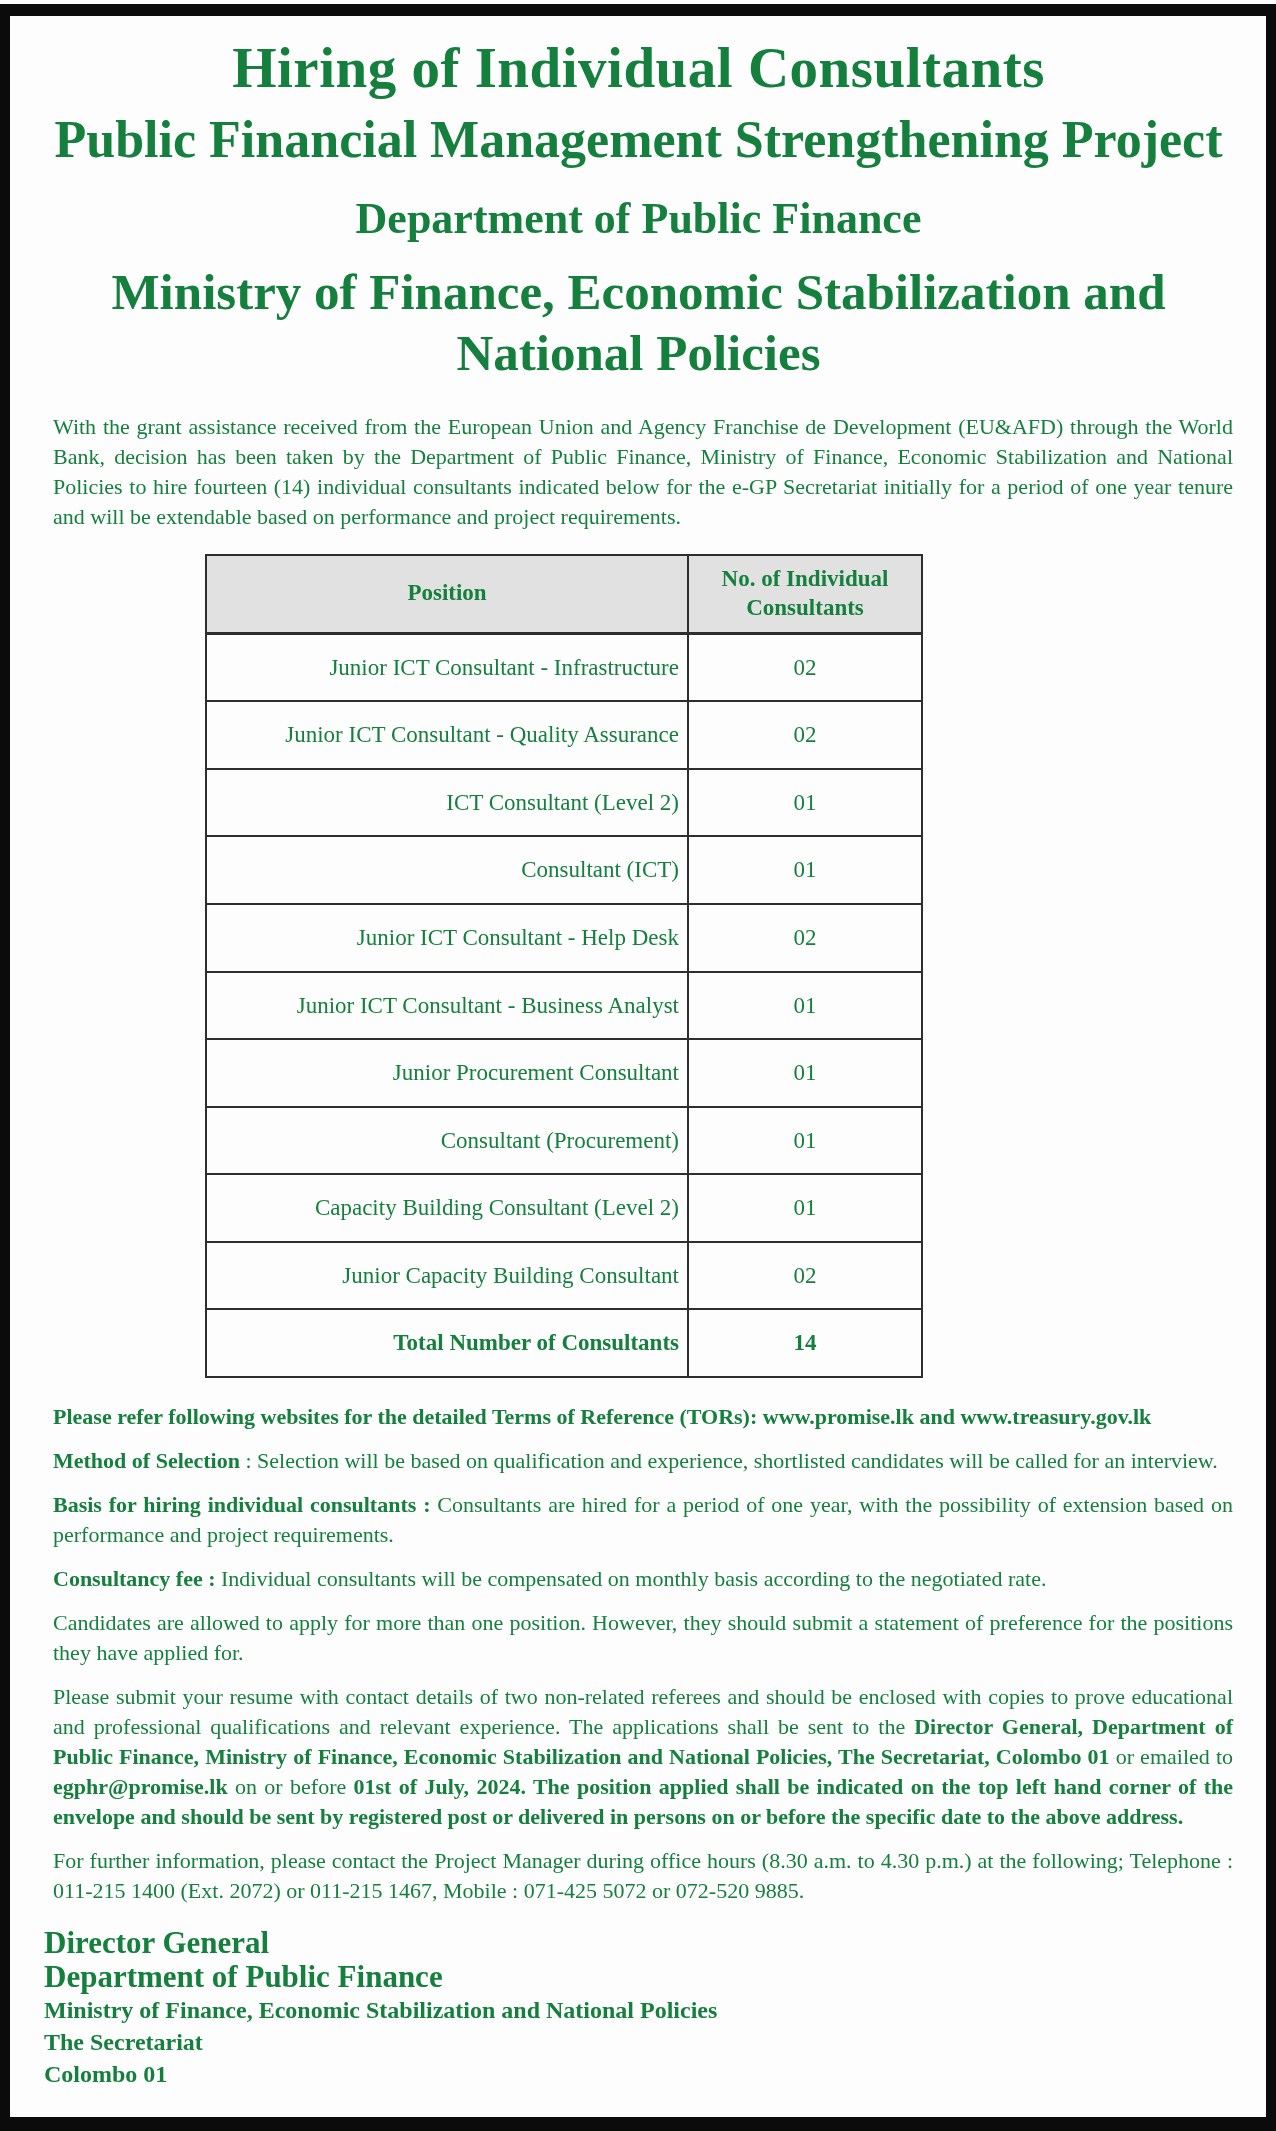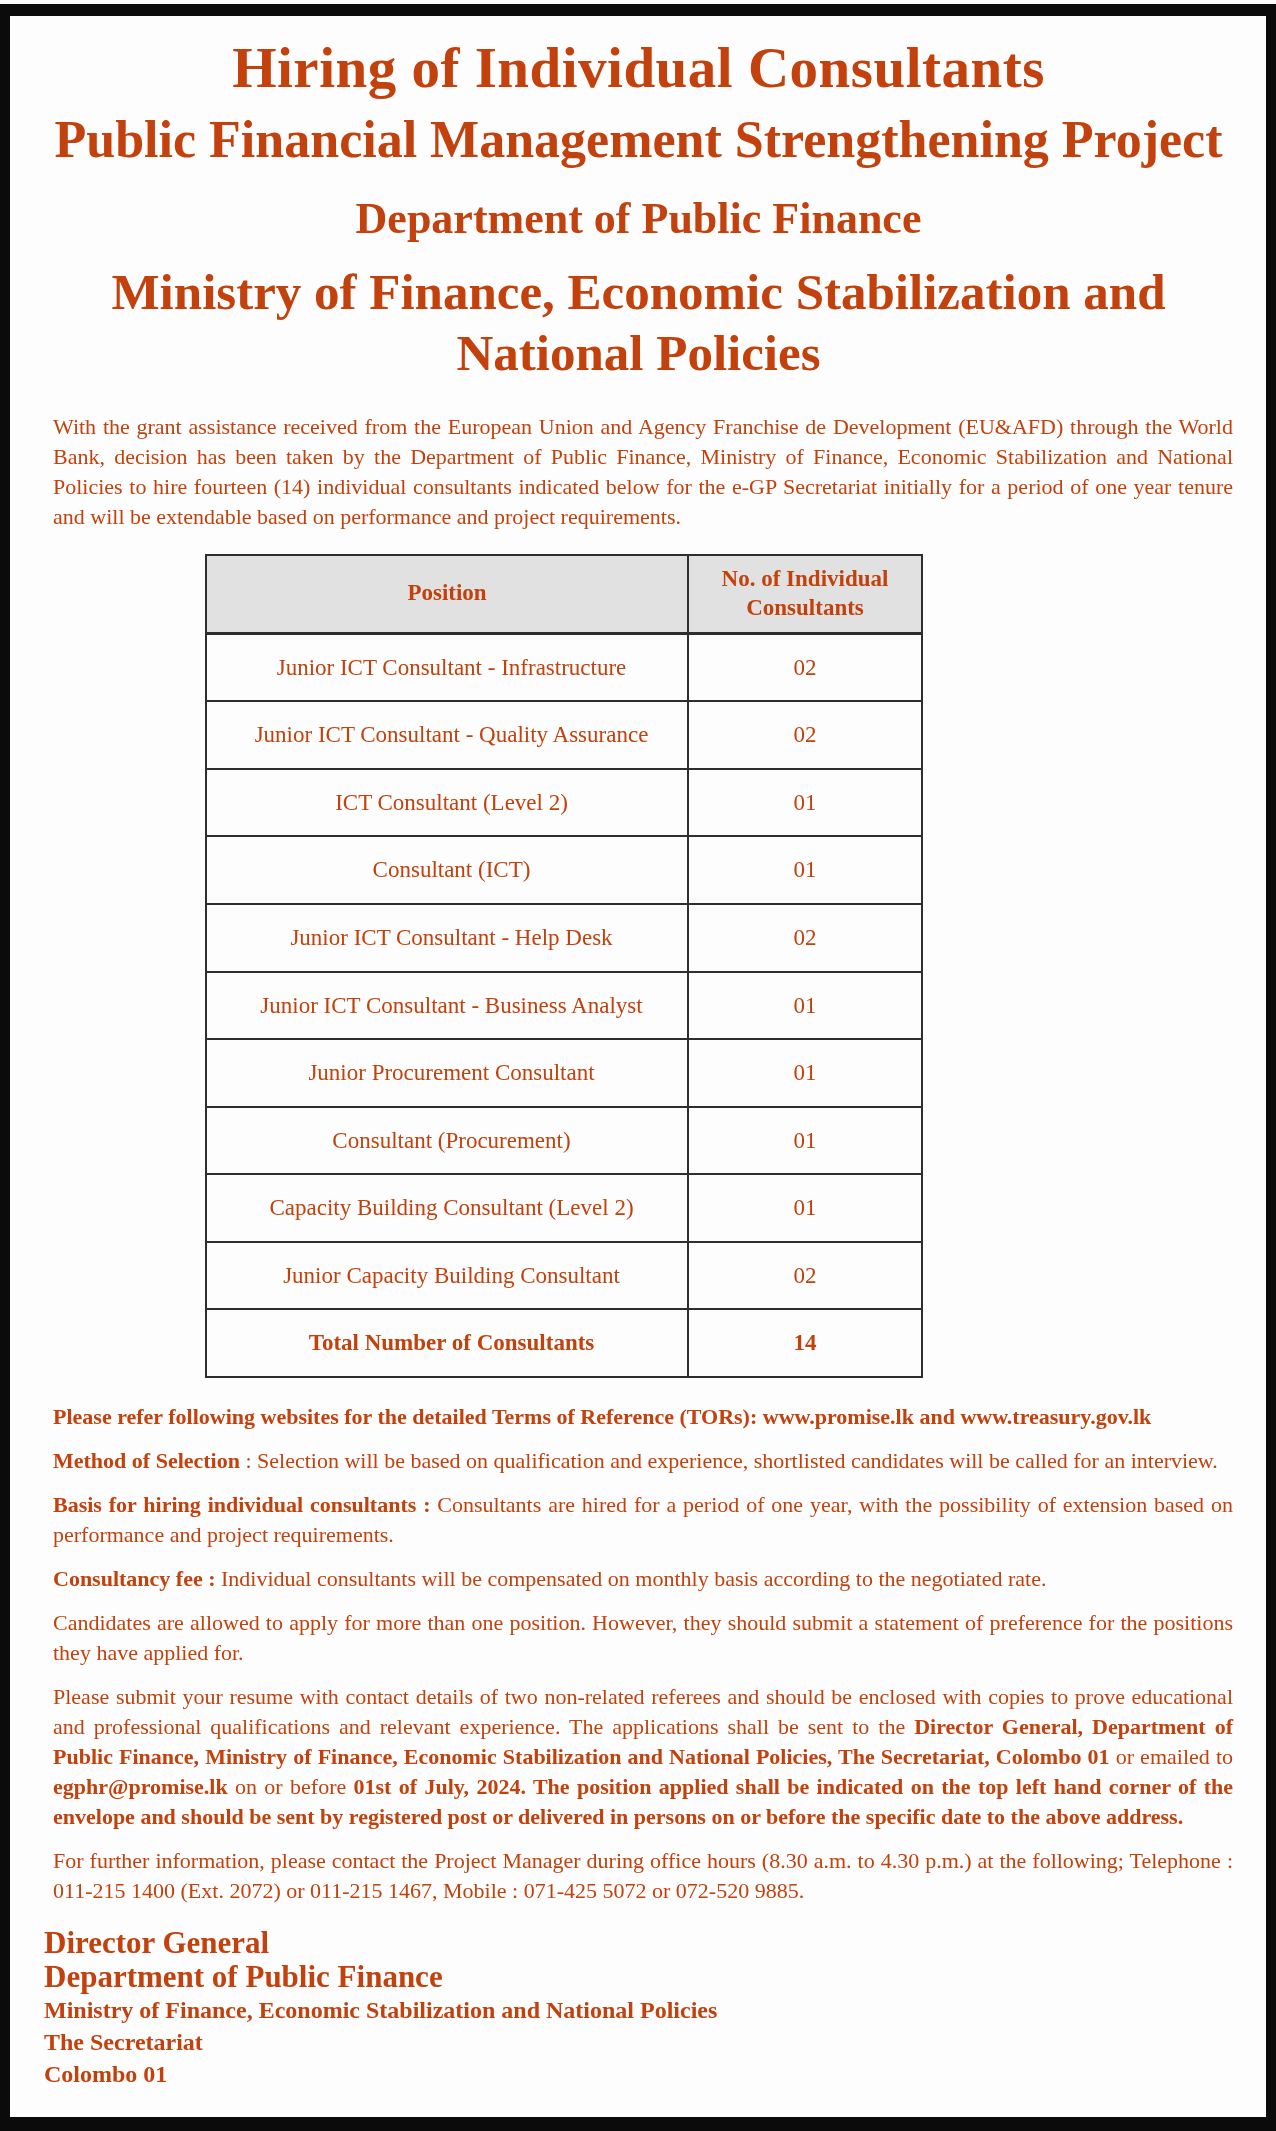--- a/index.html
+++ b/index.html
@@ -6,21 +6,21 @@
     margin: 0;
     padding: 0;
     background: #ffffff;
   }
   .page {
     position: relative;
     width: 1276px;
     height: 2131px;
     background: #fdfdfd;
     font-family: "Liberation Serif", "DejaVu Serif", serif;
-    color: #c2410c;
+    color: #15803d;
     overflow: hidden;
   }
   .frame {
     position: absolute;
     top: 4px; left: 0; right: 0; bottom: 0;
     border: 10px solid #0b0b0b;
     border-top-width: 12px;
     border-bottom-width: 14px;
     padding: 10px 33px 0 34px;
     box-sizing: border-box;
@@ -80,21 +80,21 @@
   .positions-table th {
     background: #e1e1e1;
     font-weight: bold;
     text-align: center;
     padding: 9px 8px;
     line-height: 1.25;
     border-bottom-width: 3px;
   }
   .positions-table td {
     padding: 9px 8px 9px 17px;
-    text-align: center;
+    text-align: right;
     line-height: 1.2;
   }
   .positions-table td.count {
     text-align: center;
     padding: 19px 4px;
   }
   .col-count { width: 234px; }
   .total-row td { font-weight: bold; }
   .signature {
     margin-top: 20px;

